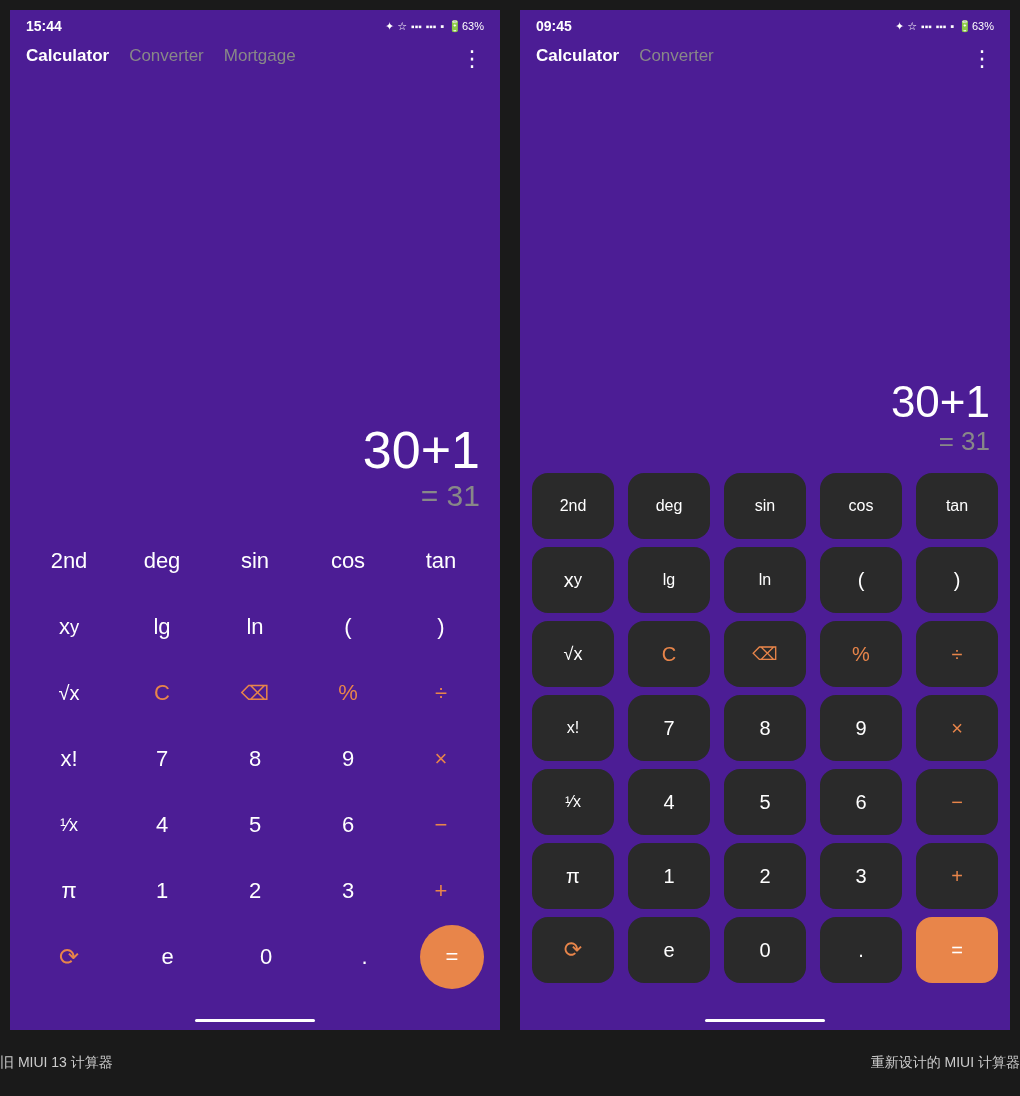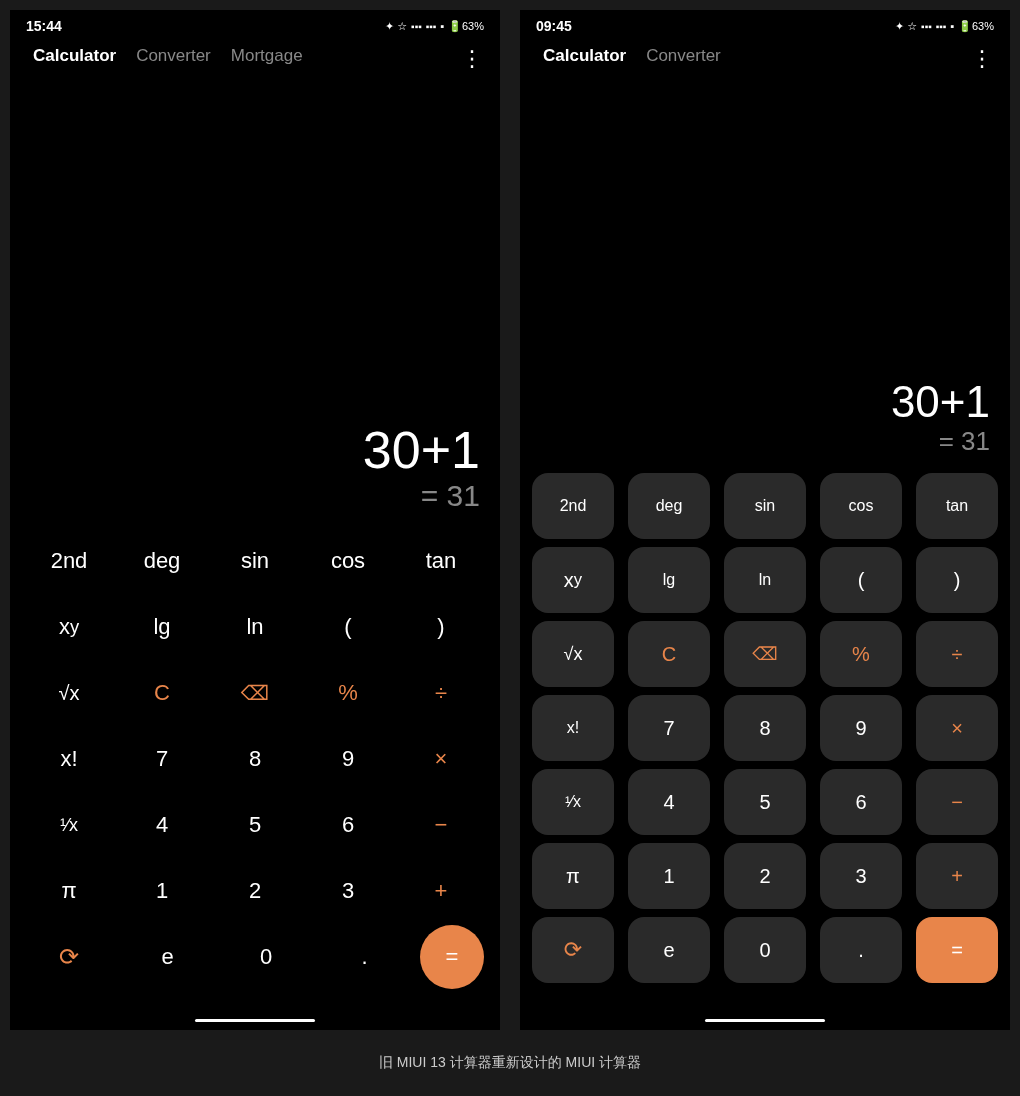--- a/index.html
+++ b/index.html
@@ -19,21 +19,21 @@
       gap: 0px;
       width: 1020px;
       height: 1050px;
       justify-content: center;
       align-items: flex-start;
     }
 
     .phone {
       width: 490px;
       height: 1020px;
-      background: #000000;
+      background: #4c1d95;
       display: flex;
       flex-direction: column;
       position: relative;
       margin: 10px;
     }
 
     
     .status-bar {
       display: flex;
       justify-content: space-between;
@@ -58,21 +58,20 @@
     }
 
     
     .nav-bar {
       display: flex;
       align-items: center;
       padding: 8px 16px;
       gap: 20px;
       color: #fff;
       position: relative;
-      margin-left: 7px;
     }
 
     .nav-bar .more-icon {
       position: absolute;
       right: 16px;
       top: 8px;
       color: #fff;
       font-size: 22px;
       letter-spacing: 1px;
     }
@@ -181,21 +180,21 @@
     .btn-new.orange-bg {
       background: #e8854a;
       color: #fff;
       border-radius: 16px;
     }
 
     
     .caption-row {
       display: flex;
       width: 1020px;
-      justify-content: center;
+      justify-content: space-between;
       padding: 4px 0;
     }
 
     .caption {
       color: #ccc;
       font-size: 14px;
       text-align: center;
     }
 
     

